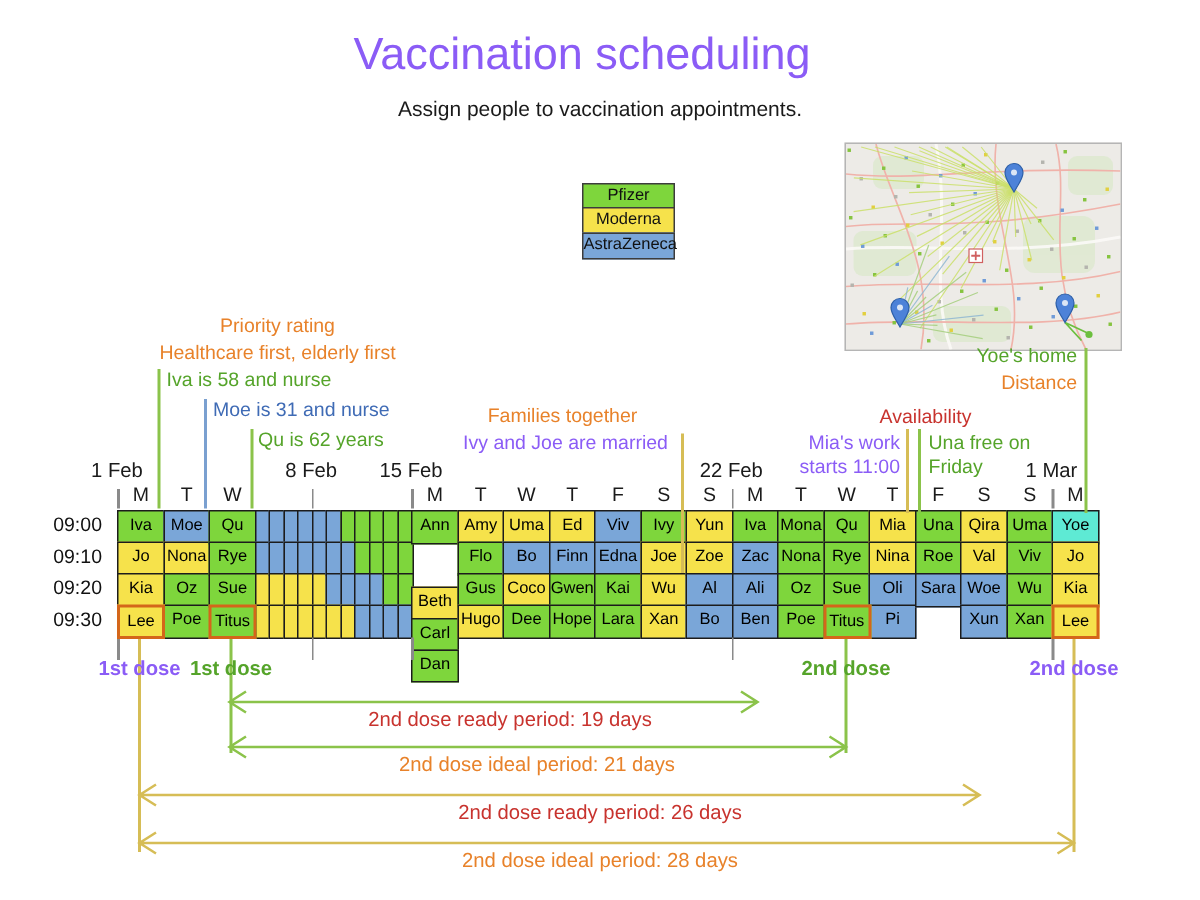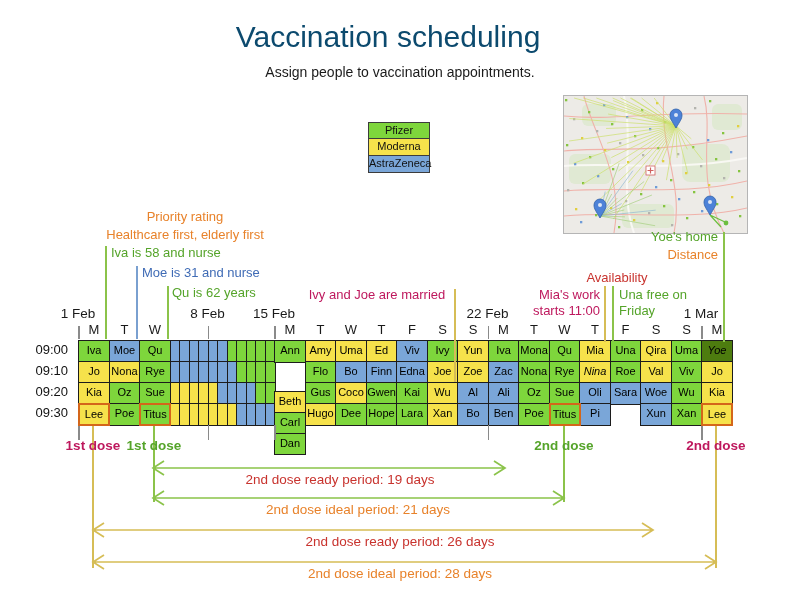--- a/index.html
+++ b/index.html
@@ -1,33 +1,33 @@
 <!DOCTYPE html>
 <html><head>
 <meta charset="utf-8">
 <style>
   html,body{margin:0;padding:0;background:#fff;}
   #canvas{position:relative;width:800px;height:600px;background:#fff;overflow:hidden;
           font-family:"Liberation Sans","DejaVu Sans",sans-serif;color:#111;}
   .abs{position:absolute;}
   .ctr{text-align:center;}
   .rgt{text-align:right;}
-  #title{left:0;top:20px;width:776px;font-size:30px;color:#0c4a6e;}
+  #title{left:0;top:20px;width:776px;font-size:30px;color:#8b5cf6;}
   #subtitle{left:0;top:64px;width:800px;font-size:14px;color:#1a1a1a;}
   
-  #legend{left:368px;top:122px;}
+  #legend{left:388px;top:122px;}
   .lg-box{width:62px;height:18px;border:1.6px solid #3c3c3c;box-sizing:border-box;
           font-size:11px;line-height:15px;text-align:center;color:#111;}
   .lg-box + .lg-box{margin-top:-1.6px;}
   
   #map{left:563px;top:95px;width:183px;height:137px;border:1px solid #b5b5b5;background:#edebe7;}
   
   .ann{position:absolute;font-size:13px;white-space:nowrap;}
   .c-orange{color:#e8822a;} .c-green{color:#55a42a;} .c-blue{color:#3f6bb5;}
-  .c-gold{color:#be185d;} .c-red{color:#c8332e;}
+  .c-gold{color:#8b5cf6;} .c-red{color:#c8332e;}
   .vline{position:absolute;width:2px;}
   .tick{position:absolute;width:1.5px;background:#8a8a8a;}
   
   #grid{left:78px;top:322px;display:flex;align-items:flex-start;}
   .col{display:flex;flex-direction:column;}
   .day{height:18px;font-size:13px;line-height:16px;text-align:center;color:#1a1a1a;}
   .cell{height:22.5px;box-sizing:border-box;border:1.5px solid #1c1c1c;
         font-size:11px;line-height:19px;text-align:center;color:#000;overflow:hidden;}
   .cell + .cell{margin-top:-1.5px;}
   .col + .col{margin-left:-1.5px;}
@@ -204,20 +204,21 @@
       </g>
       <circle cx="146" cy="106" r="2" fill="#dce6f5"></circle>
     </svg>
   </div>
 
   <div class="ann ctr c-orange" style="left:85px;top:209px;width:200px;">Priority rating</div>
   <div class="ann ctr c-orange" style="left:85px;top:227px;width:200px;">Healthcare first, elderly first</div>
   <div class="ann c-green" style="left:111px;top:245px;">Iva is 58 and nurse</div>
   <div class="ann c-blue" style="left:142px;top:265px;">Moe is 31 and nurse</div>
   <div class="ann c-green" style="left:172px;top:285px;">Qu is 62 years</div>
+  <div class="ann ctr c-orange" style="left:275px;top:269px;width:200px;">Families together</div>
   <div class="ann ctr c-gold" style="left:277px;top:287px;width:200px;">Ivy and Joe are married</div>
   <div class="ann ctr c-red" style="left:517px;top:270px;width:200px;">Availability</div>
   <div class="ann rgt c-gold" style="left:500px;top:287px;width:100px;">Mia's work</div>
   <div class="ann rgt c-gold" style="left:500px;top:303px;width:100px;">starts 11:00</div>
   <div class="ann c-green" style="left:619px;top:287px;">Una free on</div>
   <div class="ann c-green" style="left:619px;top:303px;">Friday</div>
   <div class="ann rgt c-green" style="left:598px;top:229px;width:120px;">Yoe's home</div>
   <div class="ann rgt c-orange" style="left:598px;top:247px;width:120px;">Distance</div>
 
   <div id="grid" class="abs">
@@ -385,21 +386,21 @@
       <div class="col" style="width: 32px;">
         <div class="day">W</div>
         <div class="cell" style="background: rgb(126, 214, 60);">Qu</div>
         <div class="cell" style="background: rgb(126, 214, 60);">Rye</div>
         <div class="cell" style="background: rgb(126, 214, 60);">Sue</div>
         <div class="cell hl" style="background: rgb(126, 214, 60);">Titus</div>
       </div>
       <div class="col" style="width: 32px;">
         <div class="day">T</div>
         <div class="cell" style="background: rgb(246, 226, 75);">Mia</div>
-        <div class="cell" style="background: rgb(246, 226, 75); font-style: italic;">Nina</div>
+        <div class="cell" style="background: rgb(246, 226, 75);">Nina</div>
         <div class="cell" style="background: rgb(122, 166, 216);">Oli</div>
         <div class="cell" style="background: rgb(122, 166, 216);">Pi</div>
       </div>
       <div class="col" style="width: 32px;">
         <div class="day">F</div>
         <div class="cell" style="background: rgb(126, 214, 60);">Una</div>
         <div class="cell" style="background: rgb(126, 214, 60);">Roe</div>
         <div class="cell" style="background: rgb(122, 166, 216);">Sara</div>
         <div class="cell" style="background: rgb(122, 166, 216); margin-left: 48px;">Theo</div>
       </div>
@@ -412,21 +413,21 @@
       </div>
       <div class="col" style="width: 32px;">
         <div class="day">S</div>
         <div class="cell" style="background: rgb(126, 214, 60);">Uma</div>
         <div class="cell" style="background: rgb(126, 214, 60);">Viv</div>
         <div class="cell" style="background: rgb(126, 214, 60);">Wu</div>
         <div class="cell" style="background: rgb(126, 214, 60);">Xan</div>
       </div>
       <div class="col" style="width: 32px;">
         <div class="day">M</div>
-        <div class="cell" style="background: #4d7c0f; font-style: italic;">Yoe</div>
+        <div class="cell" style="background: #5eead4;">Yoe</div>
         <div class="cell" style="background: rgb(246, 226, 75);">Jo</div>
         <div class="cell" style="background: rgb(246, 226, 75);">Kia</div>
         <div class="cell hl" style="background: rgb(246, 226, 75);">Lee</div>
       </div>
     </div>
 
   <div id="decor">
       <div class="time abs" style="left: 18px; top: 342px;">09:00</div>
       <div class="time abs" style="left: 18px; top: 363px;">09:10</div>
       <div class="time abs" style="left: 18px; top: 384px;">09:20</div>

